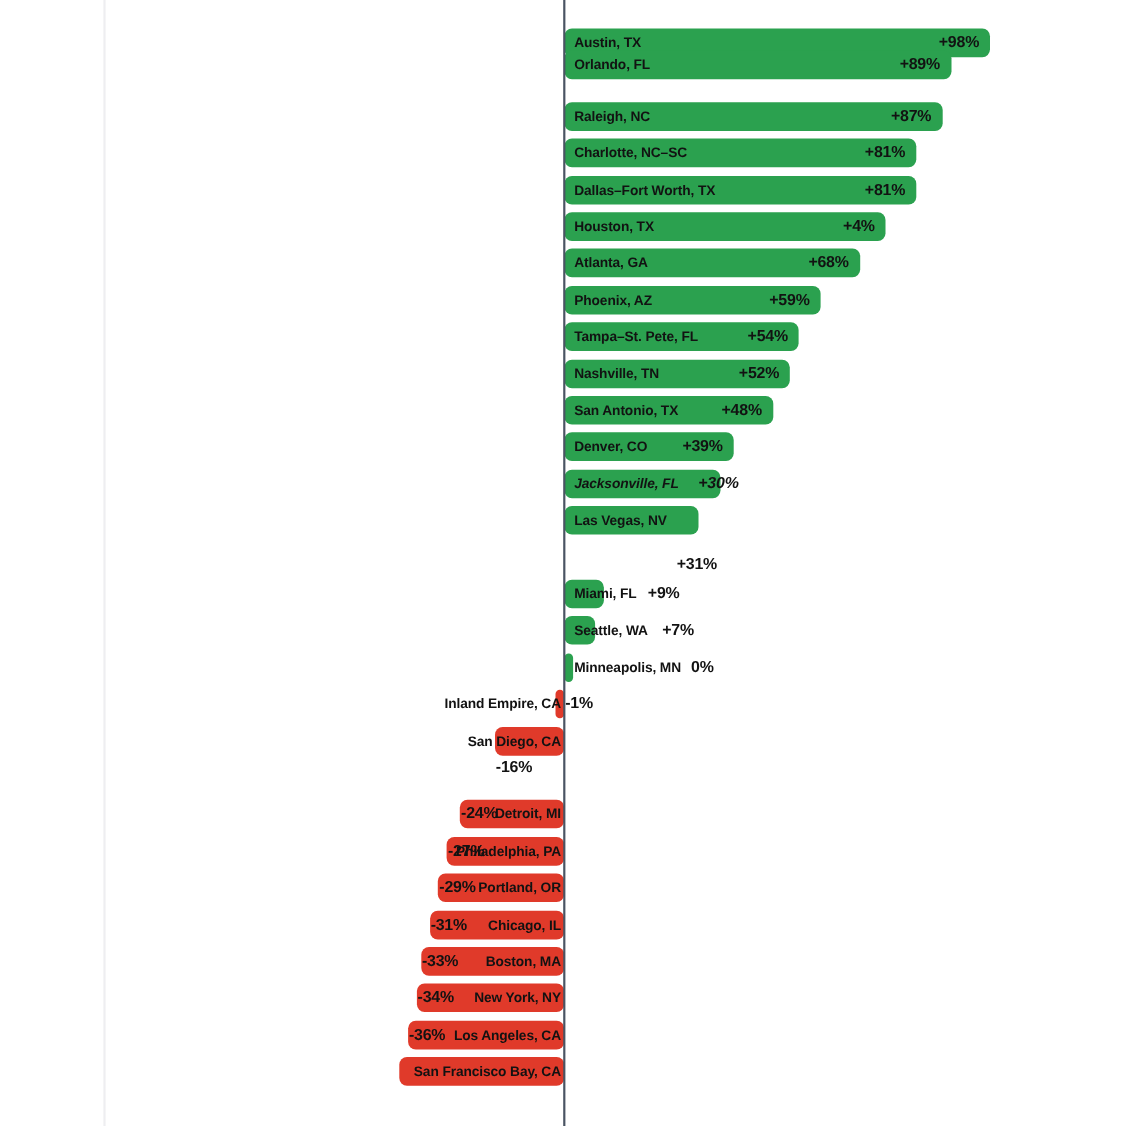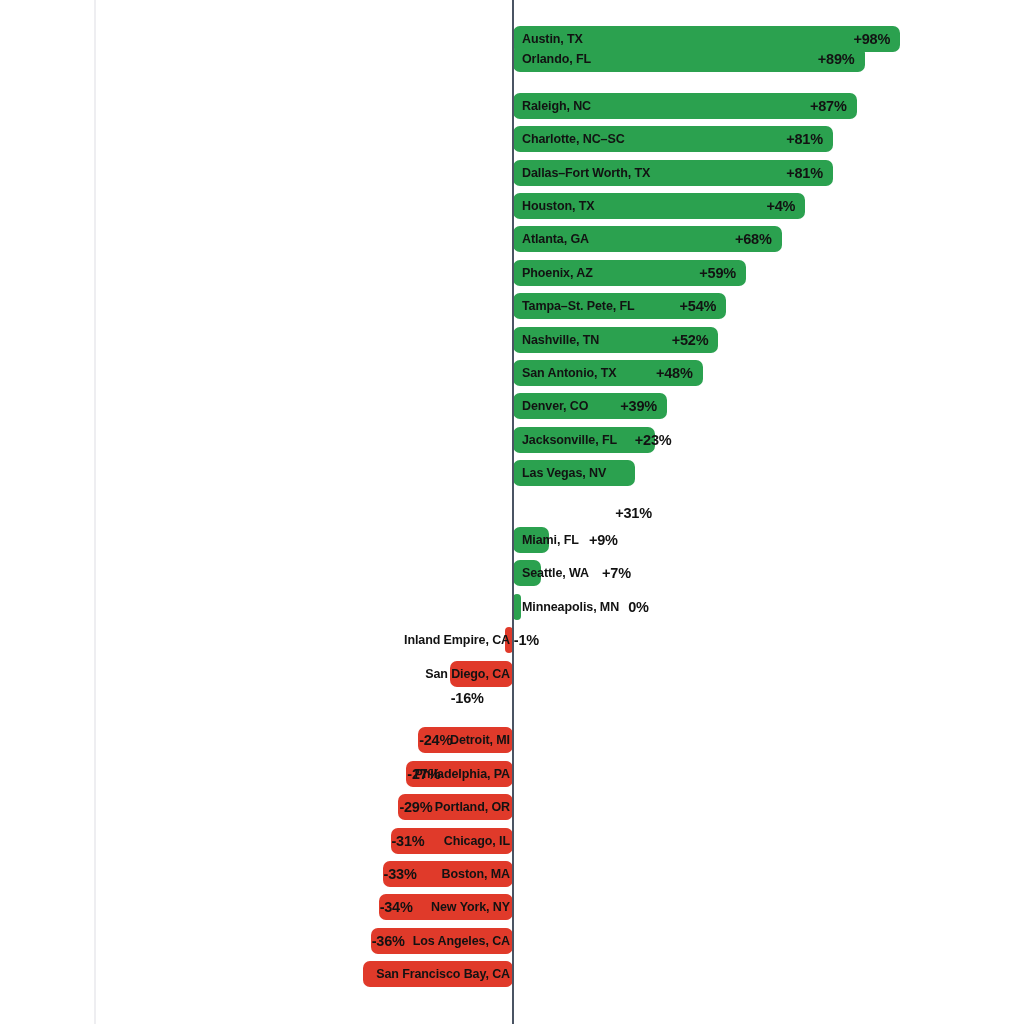--- a/index.html
+++ b/index.html
@@ -168,24 +168,24 @@
       <div class="bar-row row-pos" style="top: 360px;">
         <div class="bar pos" style="left: 513px; width: 189.6px;"></div>
         <span class="row-text city-label">San Antonio, TX</span>
         <span class="row-text value-label" style="left: 0px; width: 692.6px;">+48%</span>
       </div>
       <div class="bar-row row-pos" style="top: 393.4px;">
         <div class="bar pos" style="left: 513px; width: 154.05px;"></div>
         <span class="row-text city-label">Denver, CO</span>
         <span class="row-text value-label" style="left: 0px; width: 657.05px;">+39%</span>
       </div>
-      <div class="bar-row row-pos" style="top: 426.8px;">
+      <div class="bar-row row-pos" style="top: 426.8px; font-style: italic;">
         <div class="bar pos" style="left: 513px; width: 142.2px;"></div>
         <span class="row-text city-label">Jacksonville, FL</span>
-        <span class="row-text value-label" style="left: 634.8px; text-align: left;">+23%</span>
+        <span class="row-text value-label" style="left: 634.8px; text-align: left;">+30%</span>
       </div>
       <div class="bar-row row-pos" style="top: 460.2px;">
         <div class="bar pos" style="left: 513px; width: 122.45px;"></div>
         <span class="row-text city-label">Las Vegas, NV</span>
         <span class="row-text value-label" style="left: 615.15px; text-align: left; margin-top: 40px;">+31%</span>
       </div>
       <div class="bar-row row-pos" style="top: 527px;">
         <div class="bar pos" style="left: 513px; width: 35.55px;"></div>
         <span class="row-text city-label">Miami, FL</span>
         <span class="row-text value-label" style="left: 588.95px; text-align: left;">+9%</span>

